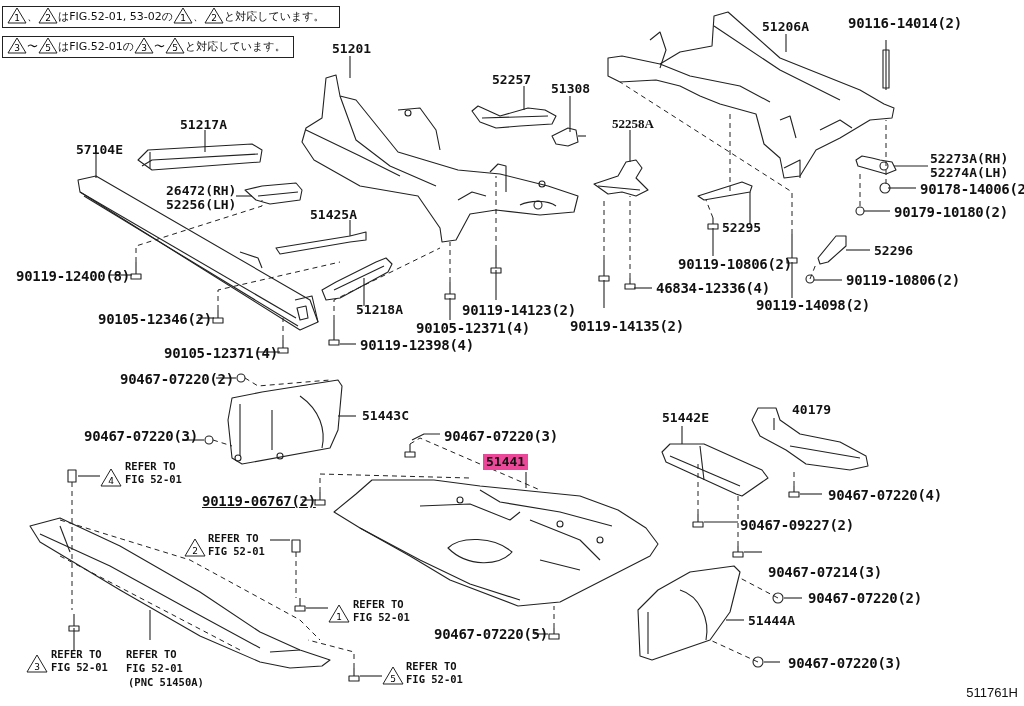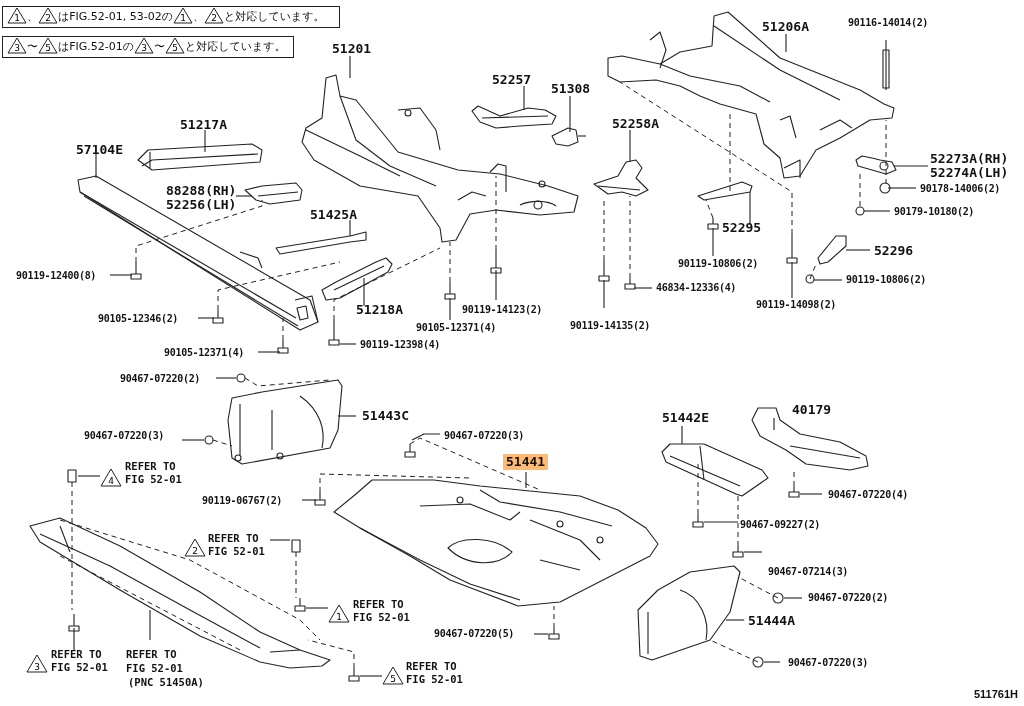--- a/index.html
+++ b/index.html
@@ -1,29 +1,29 @@
 <!DOCTYPE html>
 <html><head>
 <meta charset="utf-8">
 <style>
   html, body { margin:0; padding:0; background:#ffffff; }
   #stage { position:relative; width:1024px; height:706px; overflow:hidden; background:#fff;
            font-family:"DejaVu Sans Mono","Liberation Mono",monospace; color:#111; }
   svg.art { position:absolute; left:0; top:0; }
   .lbl { position:absolute; white-space:nowrap; font-family:"DejaVu Sans Mono","Liberation Mono",monospace;
-         font-size:10px; font-weight:bold; color:#111; letter-spacing:-0.3px; line-height:12px; }
+         font-size:14px; font-weight:bold; color:#111; letter-spacing:-0.3px; line-height:12px; }
   .lbl.big { font-size:13px; letter-spacing:0px; line-height:14px; }
   .lbl.hl { background:#7cf07c; padding:1px 3px; }
   .note { position:absolute; border:1.5px solid #222; background:#fff; height:20px;
           font-family:"DejaVu Sans","Liberation Sans",sans-serif; font-size:11px; line-height:20px;
           padding:0 4px; white-space:nowrap; }
   .refer { position:absolute; font-family:"DejaVu Sans Mono","Liberation Mono",monospace;
            font-size:10.5px; font-weight:bold; line-height:13px; white-space:nowrap; }
   .refmark { position:absolute; width:22px; height:19px; }
-  .figcode { position:absolute; right:6px; bottom:6px; font-family:"Liberation Sans",sans-serif; font-size:11px;font-weight:bold; }
+  .figcode { position:absolute; right:6px; bottom:6px; font-family:"Liberation Sans",sans-serif; font-size:13px; }
 </style>
 </head>
 <body>
 
 <div id="stage">
 
   <svg class="art" width="1024" height="706" viewBox="0 0 1024 706">
     <g fill="none" stroke="#222" stroke-width="1.1" stroke-linejoin="round">
 
       <g>
@@ -300,22 +300,22 @@
       </svg><span>と対応しています。</span>
   </div>
 
   <div class="lbl big" style="left:332px; top:42px;">51201</div>
   <div class="lbl big" style="left:492px; top:73px;">52257</div>
   <div class="lbl big" style="left:551px; top:82px;">51308</div>
   <div class="lbl big" style="left:762px; top:20px;">51206A</div>
   <div class="lbl" style="left:848px; top:17px;">90116-14014(2)</div>
   <div class="lbl big" style="left:180px; top:118px;">51217A</div>
   <div class="lbl big" style="left:76px; top:143px;">57104E</div>
-  <div class="lbl big" style="left:612px; top:117px;">52258A</div>
-  <div class="lbl big" style="left:166px; top:184px;">88288(RH)</div>
+  <div class="lbl big" style="left:612px; top:117px;font-family:Liberation Serif, serif;">52258A</div>
+  <div class="lbl big" style="left:166px; top:184px;">26472(RH)</div>
   <div class="lbl big" style="left:166px; top:198px;">52256(LH)</div>
   <div class="lbl big" style="left:930px; top:152px;">52273A(RH)</div>
   <div class="lbl big" style="left:930px; top:166px;">52274A(LH)</div>
   <div class="lbl" style="left:920px; top:183px;">90178-14006(2)</div>
   <div class="lbl big" style="left:310px; top:208px;">51425A</div>
   <div class="lbl" style="left:894px; top:206px;">90179-10180(2)</div>
   <div class="lbl big" style="left:722px; top:221px;">52295</div>
   <div class="lbl big" style="left:874px; top:244px;">52296</div>
   <div class="lbl" style="left:16px; top:270px;">90119-12400(8)</div>
   <div class="lbl" style="left:678px; top:258px;">90119-10806(2)</div>
@@ -328,22 +328,22 @@
   <div class="lbl" style="left:570px; top:298px;margin-top:22px;">90119-14135(2)</div>
   <div class="lbl" style="left:756px; top:299px;text-align:center;">90119-14098(2)</div>
   <div class="lbl" style="left:360px; top:339px;">90119-12398(4)</div>
   <div class="lbl" style="left:164px; top:347px;">90105-12371(4)</div>
   <div class="lbl" style="left:120px; top:373px;">90467-07220(2)</div>
   <div class="lbl big" style="left:362px; top:409px;">51443C</div>
   <div class="lbl big" style="left:662px; top:411px;">51442E</div>
   <div class="lbl big" style="left:792px; top:403px;">40179</div>
   <div class="lbl" style="left:84px; top:430px;">90467-07220(3)</div>
   <div class="lbl" style="left:444px; top:430px;">90467-07220(3)</div>
-  <div class="lbl big hl" style="left: 503px; top: 454px; background: #fdba74;">51441</div>
-  <div class="lbl" style="left:202px; top:495px;">90119-06767(2)</div>
+  <div class="lbl big hl" style="left: 483px; top: 454px; background: #ec4899;">51441</div>
+  <div class="lbl" style="left:202px; top:495px;text-decoration:underline;">90119-06767(2)</div>
   <div class="lbl" style="left:828px; top:489px;">90467-07220(4)</div>
   <div class="lbl" style="left:740px; top:519px;">90467-09227(2)</div>
   <div class="lbl" style="left:768px; top:546px;margin-top:20px;">90467-07214(3)</div>
   <div class="lbl" style="left:808px; top:592px;">90467-07220(2)</div>
   <div class="lbl big" style="left:748px; top:614px;">51444A</div>
   <div class="lbl" style="left:434px; top:628px;">90467-07220(5)</div>
   <div class="lbl" style="left:788px; top:657px;">90467-07220(3)</div>
 
   <div style="position:absolute; left:100px; top:460px;">
     <svg class="refmark" style="left:0; top:8px;" width="22" height="19">

